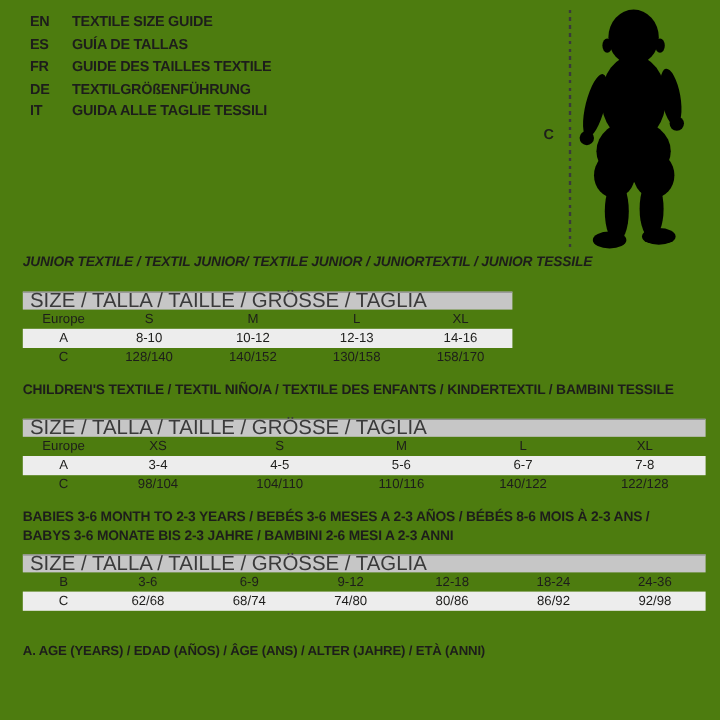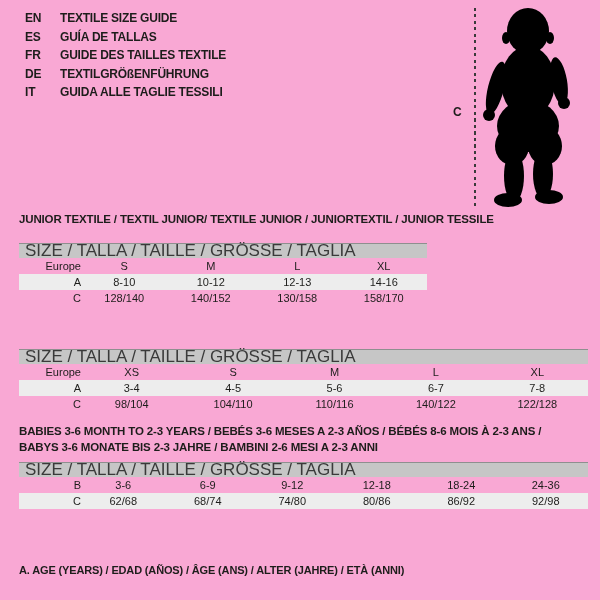--- a/index.html
+++ b/index.html
@@ -4,59 +4,59 @@
 <style>
   html,body { margin:0; padding:0; }
   body {
     width:600px; height:600px;
     background:#ffffff;
     font-family:"Liberation Sans", sans-serif;
     color:#1d1d1b;
     position:relative;
     overflow:hidden;
   }
-  .canvas { position:absolute; left:0; top:0; width:600px; height:600px; background:#f9a8d4; }
+  .canvas { position:absolute; left:0; top:0; width:600px; height:600px; background:#4d7c0f; }
 
   
   .lang-block { position:absolute; left:25px; top:9px; font-weight:bold; font-size:12px; letter-spacing:-0.2px; }
   .lang-row { display:flex; height:18.5px; align-items:center; }
   .lang-code { width:35px; flex:0 0 35px; }
   .lang-label { white-space:nowrap; }
 
   
   .height-line {
     position:absolute; left:474px; top:8px; width:2px; height:199px;
     background:repeating-linear-gradient(to bottom, #3a3a3a 0 3px, transparent 3px 6.5px);
   }
   .height-label { position:absolute; left:453px; top:105px; font-weight:bold; font-size:12px; }
   .baby-svg { position:absolute; left:481px; top:4px; }
 
   
   .tbl-title { position:absolute; left:19px; font-weight:bold; font-size:11.5px; letter-spacing:-0.15px; white-space:nowrap; line-height:16px; }
-  .tt1 { top:211px; }
+  .tt1 { top:211px;font-style:italic; }
   .tt2 { top:317px; }
   .tt3 { top:423px; }
   .tbl { position:absolute; left:19px; font-size:11px; }
   .t1 { top:243px; width:408px; }
   .t2 { top:349px; width:569px; }
   .t3 { top:462px; width:569px; }
   .tbl-head {
     height:14px; line-height:14px; background:#c6c6c6; border-top:1px solid #8f8f8f;
     padding-left:6px; color:#3a3a3a; font-size:17px; white-space:nowrap;
   }
   .tbl-row { display:grid; height:16px; align-items:center; }
   .t1 .tbl-row { grid-template-columns:62px repeat(4,1fr); }
   .t2 .tbl-row { grid-template-columns:62px repeat(5,1fr); }
   .t3 .tbl-row { grid-template-columns:62px repeat(6,1fr); }
   .tbl-row span { text-align:center; }
-  .tbl-row .c0 { text-align:right; padding-left:6px; }
+  .tbl-row .c0 { text-align:center; padding-left:6px; }
   .alt { background:#ededed; }
 
   
-  .legend { position:absolute; left:19px; top:534px; font-weight:bold; font-size:11px; line-height:18.5px; letter-spacing:-0.15px;margin-top:27px; }
+  .legend { position:absolute; left:19px; top:534px; font-weight:bold; font-size:11px; line-height:18.5px; letter-spacing:-0.15px; }
   .legend div { white-space:nowrap; }
 </style>
 </head>
 <body>
 
 <div class="canvas">
 
   <section class="lang-block">
     <div class="lang-row">
       <span class="lang-code">EN</span>
@@ -121,20 +121,21 @@
     </div>
     <div class="tbl-row">
       <span class="c0">C</span>
       <span>128/140</span>
       <span>140/152</span>
       <span>130/158</span>
       <span>158/170</span>
     </div>
   </div>
 
+  <div class="tbl-title tt2">CHILDREN'S TEXTILE / TEXTIL NIÑO/A / TEXTILE DES ENFANTS / KINDERTEXTIL / BAMBINI TESSILE</div>
   <div class="tbl t2">
     <div class="tbl-head">SIZE / TALLA / TAILLE / GRÖSSE / TAGLIA</div>
     <div class="tbl-row">
       <span class="c0">Europe</span>
       <span>XS</span>
       <span>S</span>
       <span>M</span>
       <span>L</span>
       <span>XL</span>
     </div>

